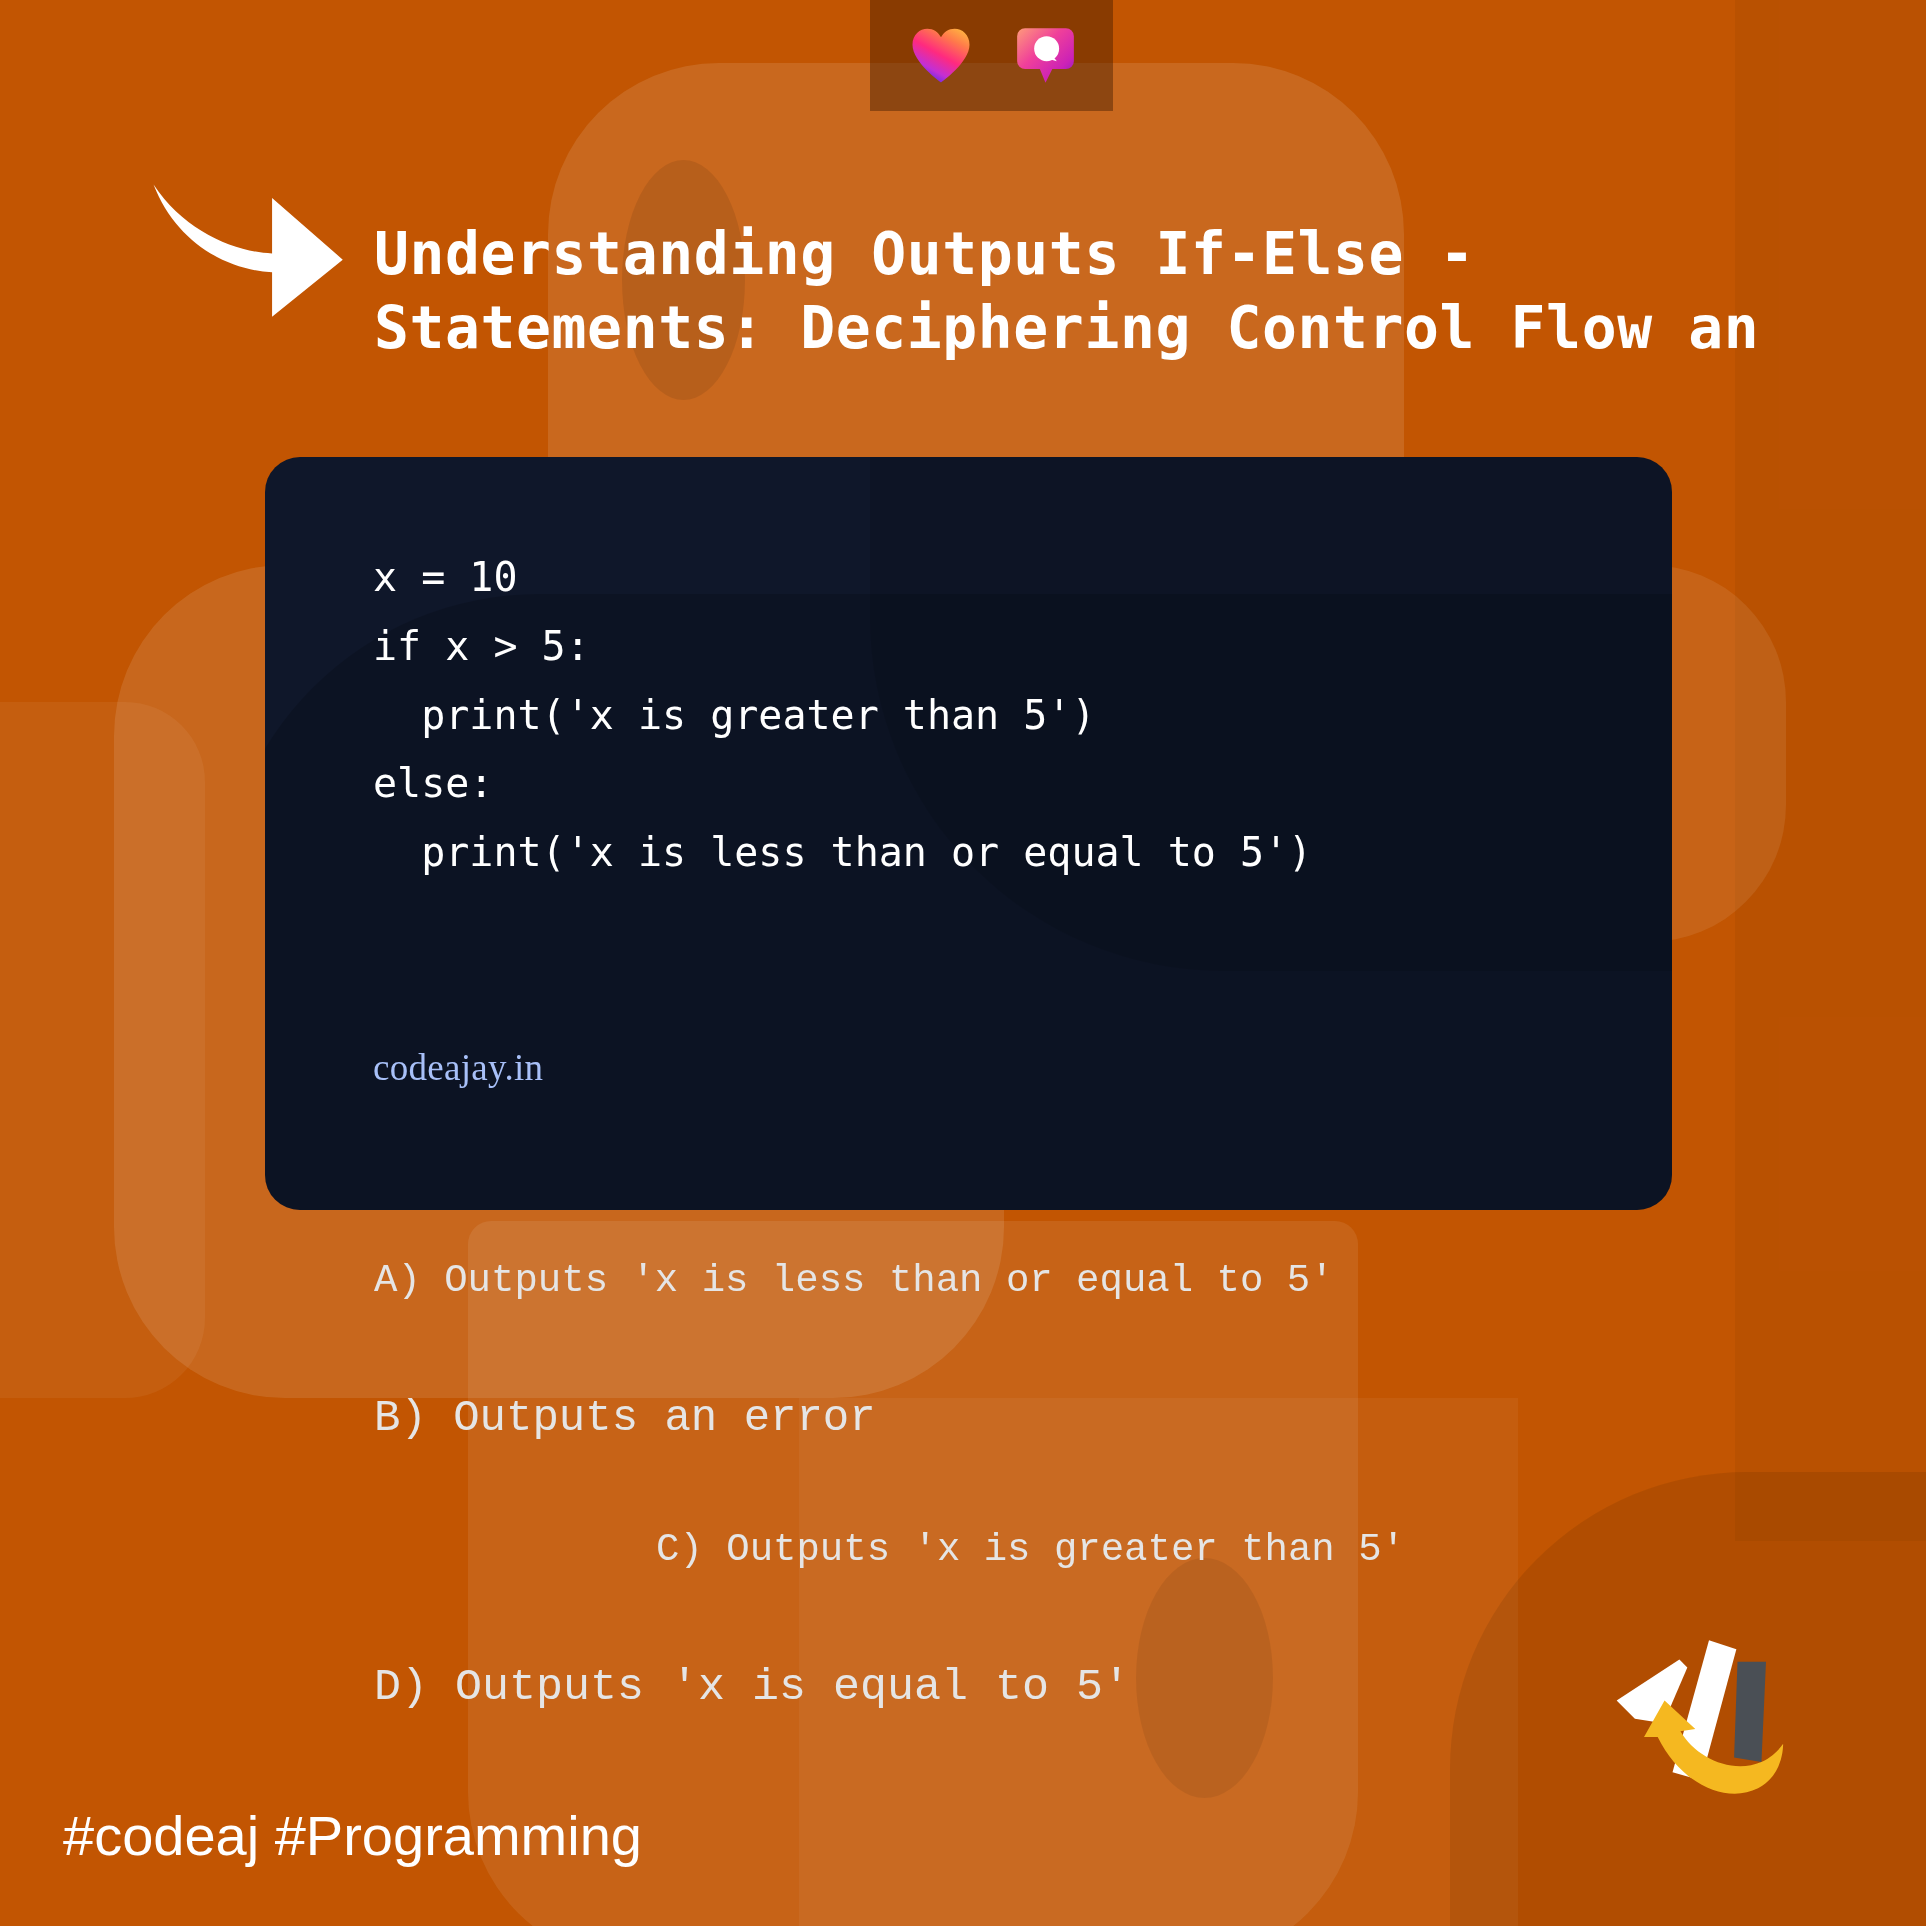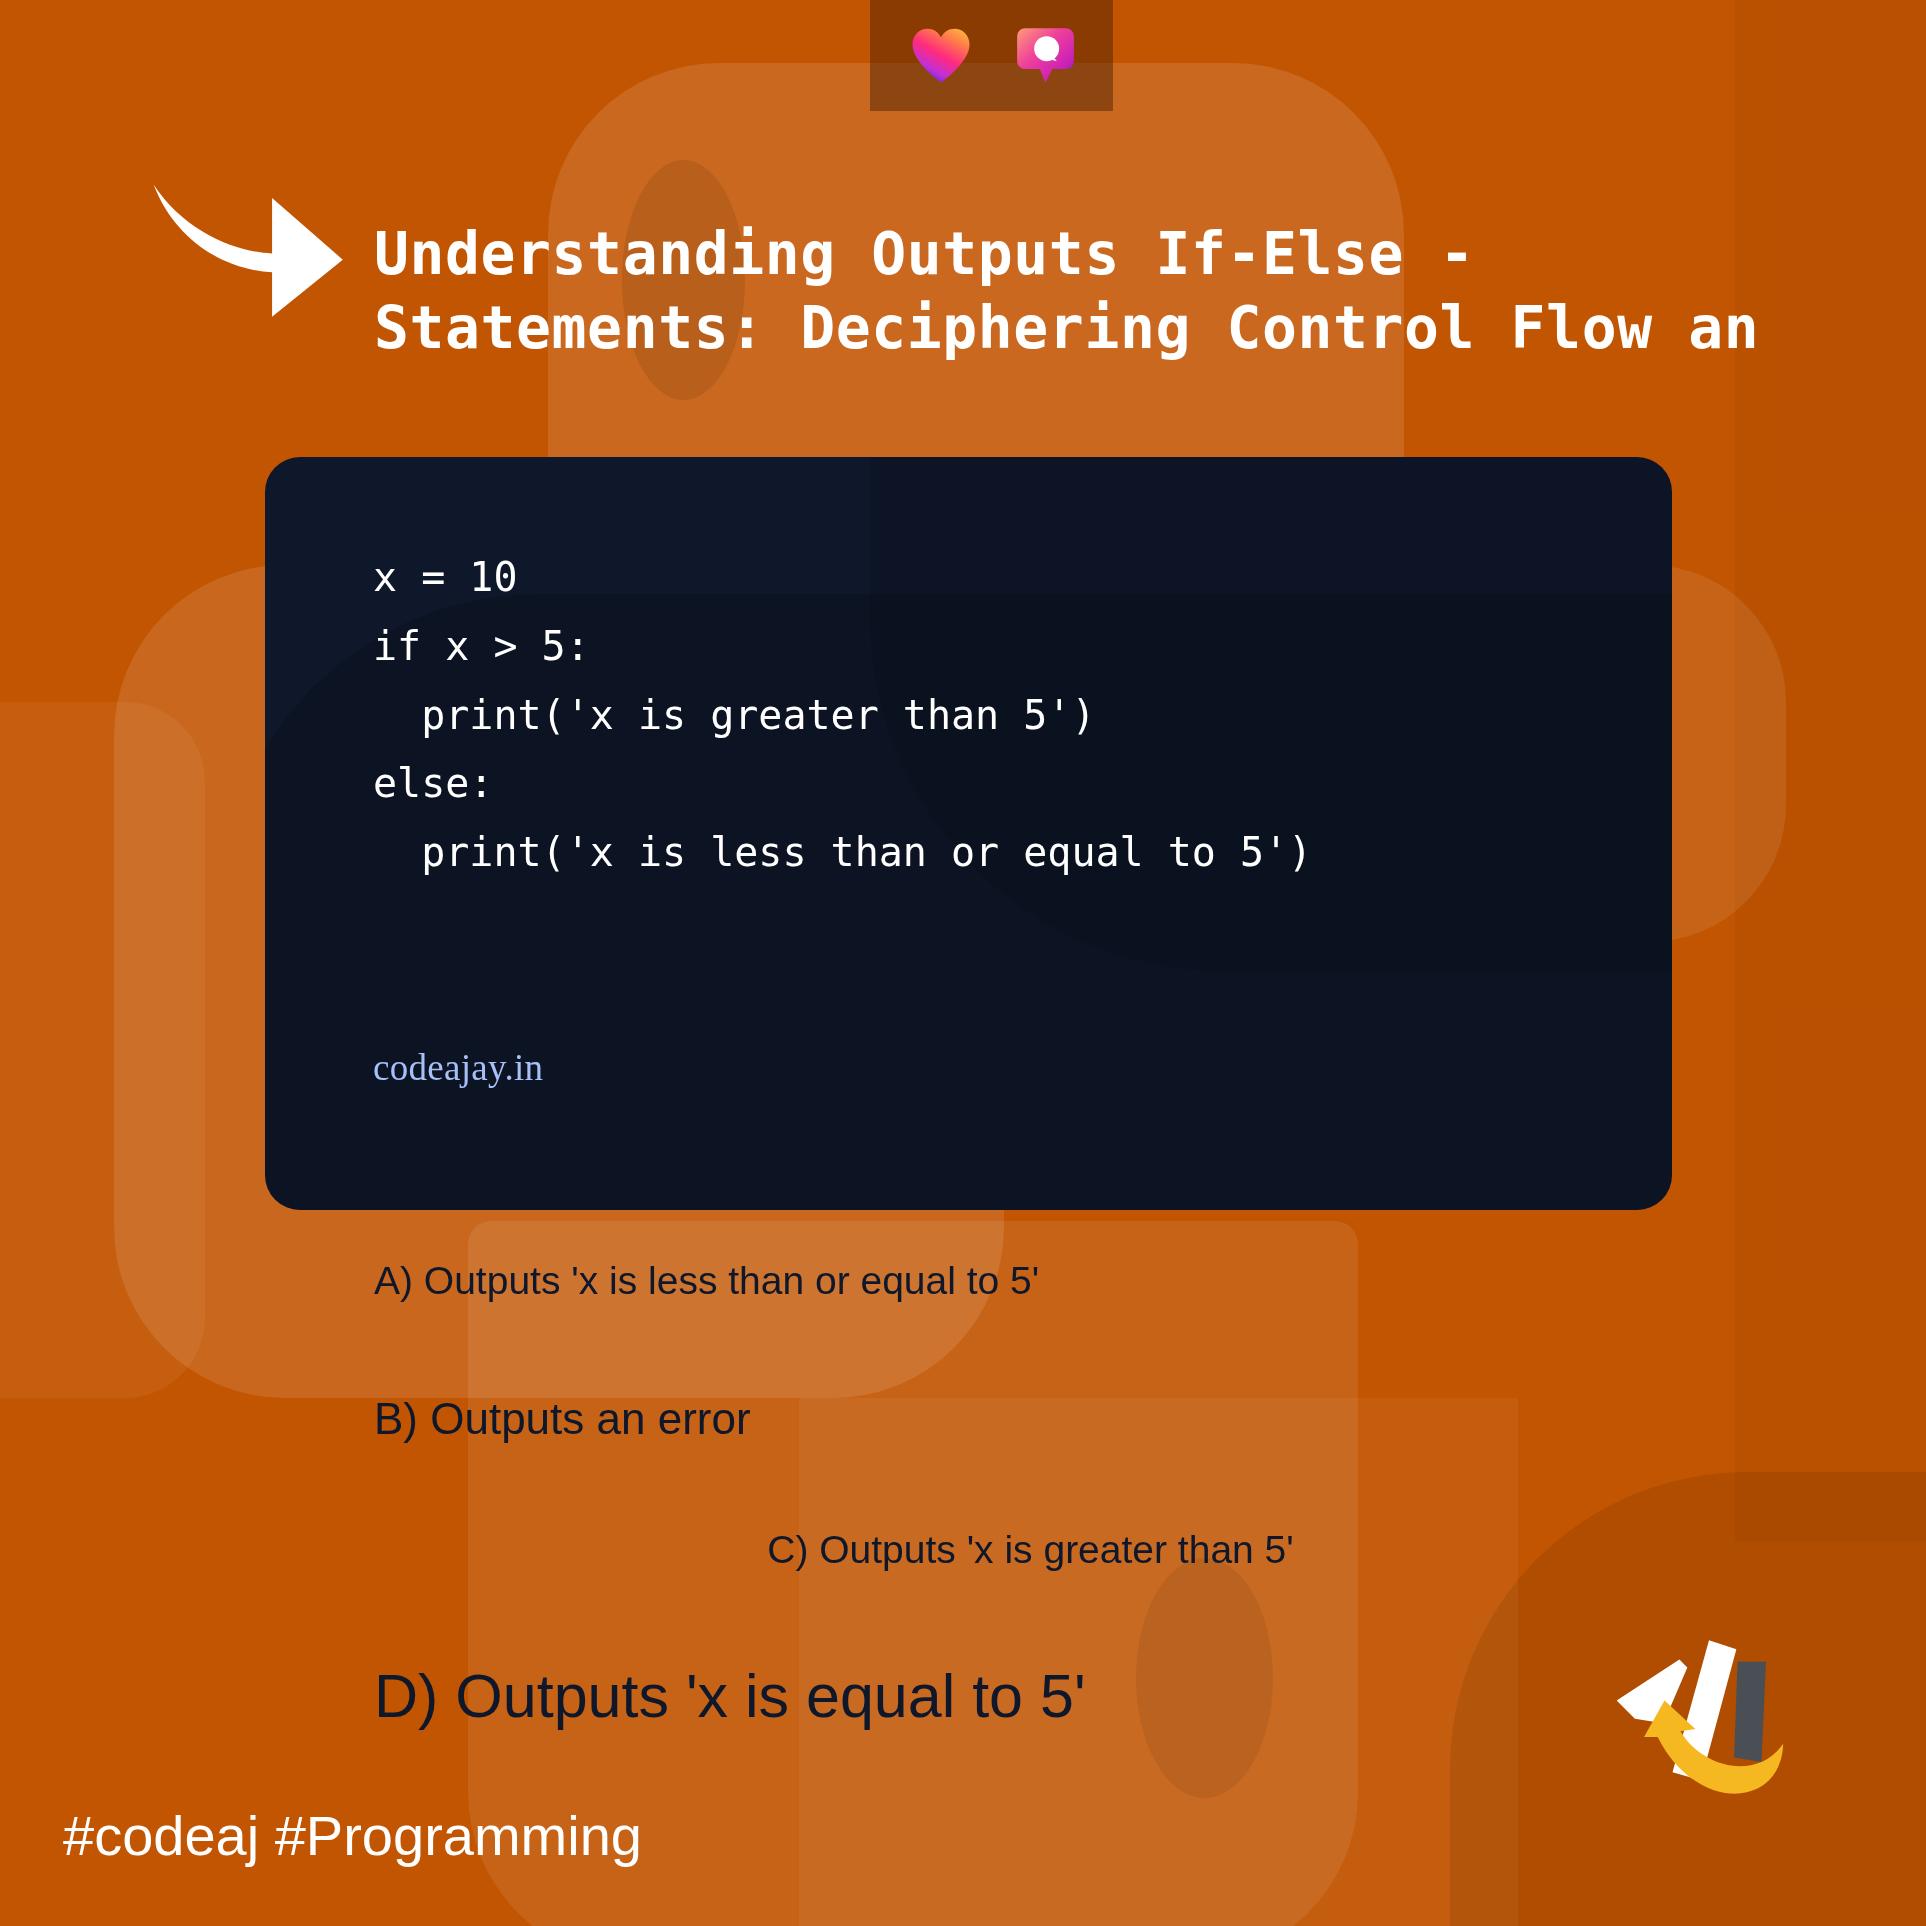--- a/index.html
+++ b/index.html
@@ -132,29 +132,29 @@
     position:absolute;left:108px;top:589px;
     color:#a8c0f8;
     font-family:Liberation Serif, serif;
     font-size:37px;
     letter-spacing:0.3px;
   }
 
   
   .opt{
     position:absolute;left:374px;
-    color:#0f172a;
-    font-family:Liberation Sans, sans-serif;
+    color:#e5e5e5;
+    font-family:Liberation Mono, monospace;
     white-space:pre-wrap;
     line-height:1.18;
   }
   #opt-a{top:1258px;width:1313px;font-size:39px;}
   #opt-b{top:1393px;width:1313px;font-size:44px;}
   #opt-c{top:1527px;width:1313px;font-size:39px;text-align:center;}
-  #opt-d{top:1661px;width:1313px;font-size:61px;}
+  #opt-d{top:1661px;width:1313px;font-size:45px;}
 
   
   #hashtags{
     position:absolute;left:63px;top:1803px;
     color:#ffffff;
     font-family:"Liberation Sans", sans-serif;
     font-size:56px;
     letter-spacing:0px;
   }
 

